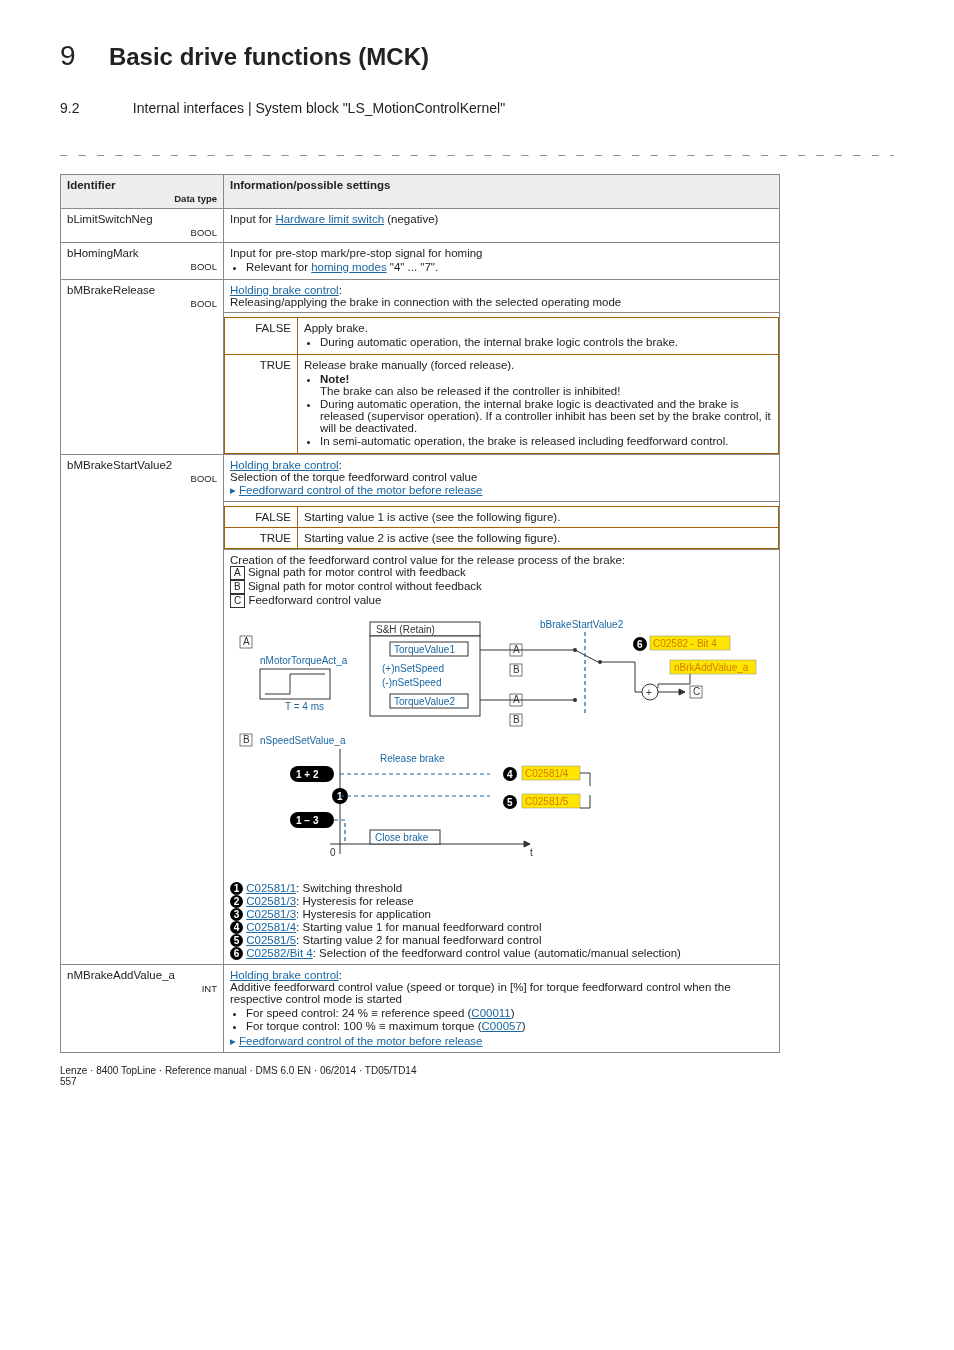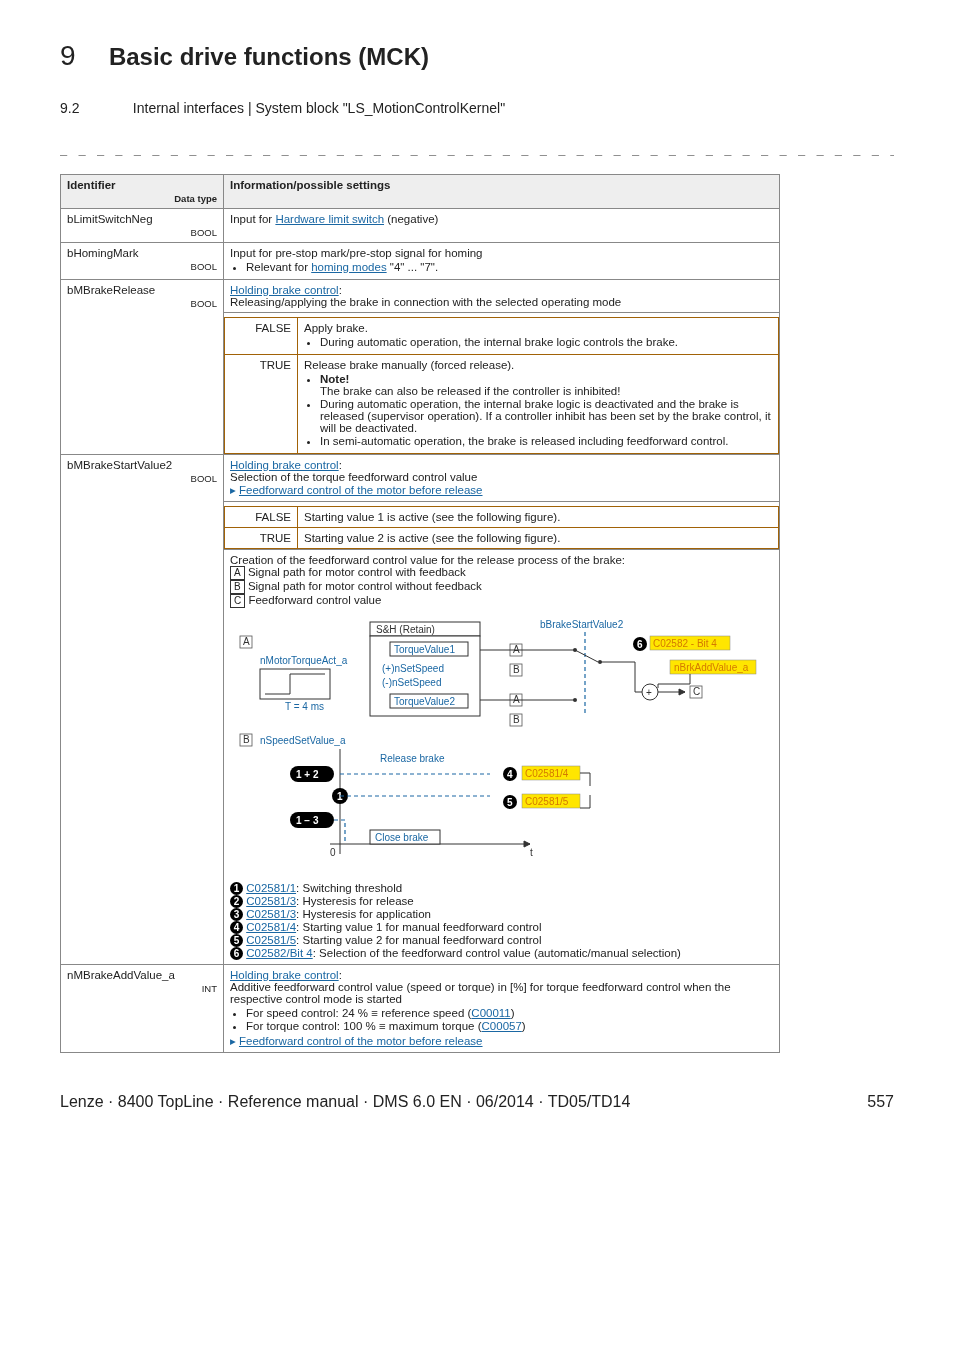--- a/index.html
+++ b/index.html
@@ -86,24 +86,25 @@
   .circ {
     display: inline-block;
     width: 13px; height: 13px;
     border-radius: 50%;
     background: #000; color: #fff;
     text-align: center; line-height: 13px;
     font-size: 10px; font-weight: bold;
   }
   .svgbox { margin: 6px 0 6px 0; }
   .footer {
-    font-size: 16px;
-    margin-top: 40px;
+    font-size: 10px;
+    margin-top: 12px;
     display: flex;
     justify-content: space-between;
+    flex-direction: column;
   }
 </style>
 </head>
 <body>
 
 <div>
   <span class="chapter-num">9</span>
   <span class="chapter-title">Basic drive functions (MCK)</span>
 </div>
 <div style="margin-top:4px;">

